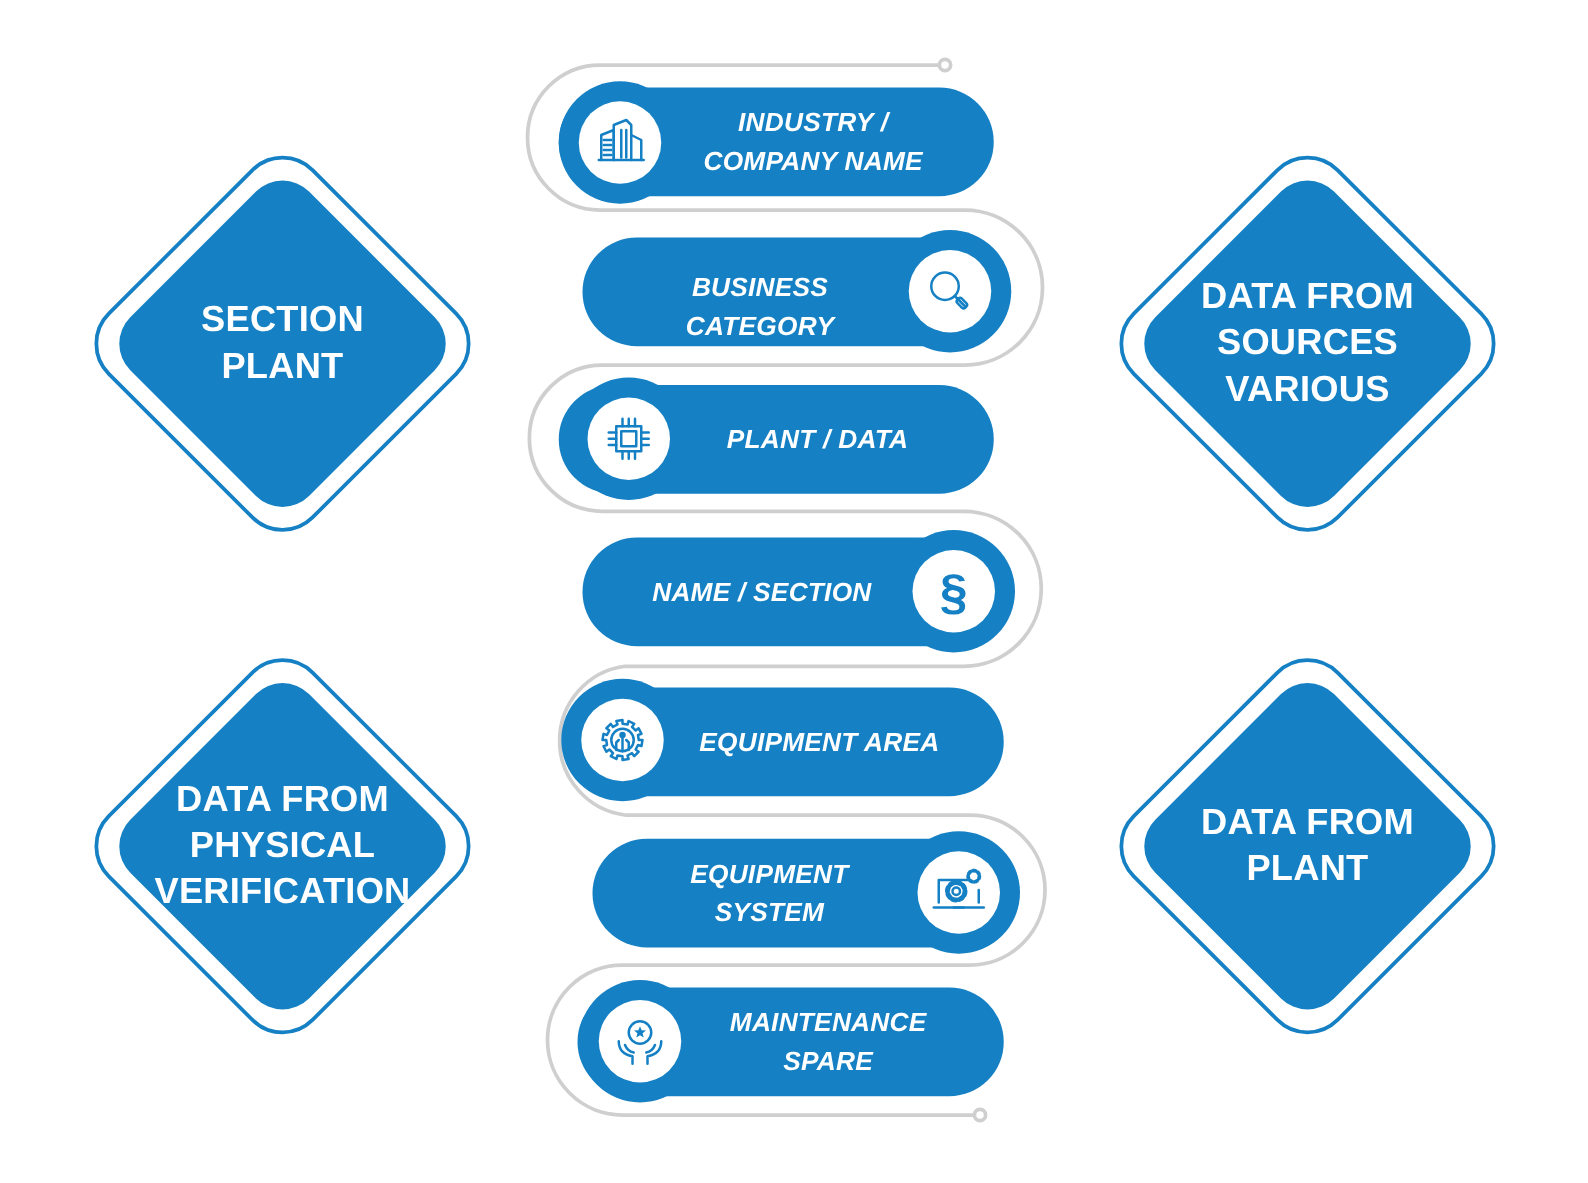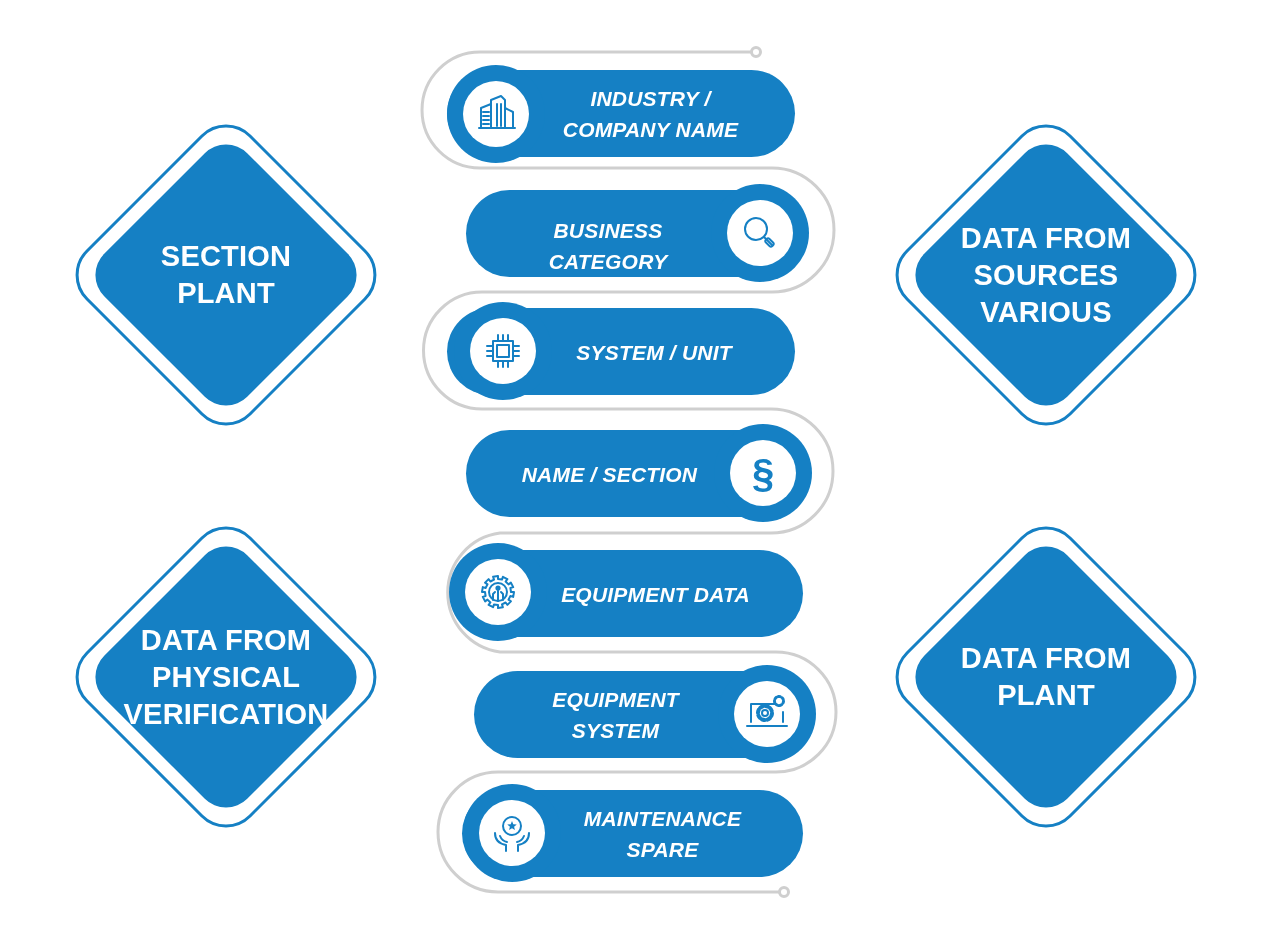--- a/index.html
+++ b/index.html
@@ -171,27 +171,27 @@
     </div>
     <div class="pill-text" style="left: 650.5px; top: 113.5px;">
       <span class="line">INDUSTRY /</span>
       <span class="line">COMPANY NAME</span>
     </div>
     <div class="pill-text" style="left: 608px; top: 233.5px; margin-top: 12px;">
       <span class="line">BUSINESS</span>
       <span class="line">CATEGORY</span>
     </div>
     <div class="pill-text" style="left: 654px; top: 351.5px;">
-      <span class="line">SYSTEM / UNIT</span>
+      <span class="line">PLANT / DATA</span>
     </div>
     <div class="pill-text" style="left: 609.5px; top: 473.5px;">
       <span class="line">NAME / SECTION</span>
     </div>
     <div class="pill-text" style="left: 655.5px; top: 593.5px;">
-      <span class="line">EQUIPMENT DATA</span>
+      <span class="line">EQUIPMENT AREA</span>
     </div>
     <div class="pill-text" style="left: 615.5px; top: 714.5px;">
       <span class="line">EQUIPMENT</span>
       <span class="line">SYSTEM</span>
     </div>
     <div class="pill-text" style="left: 662.5px; top: 833.5px;">
       <span class="line">MAINTENANCE</span>
       <span class="line">SPARE</span>
     </div>
   </div>

